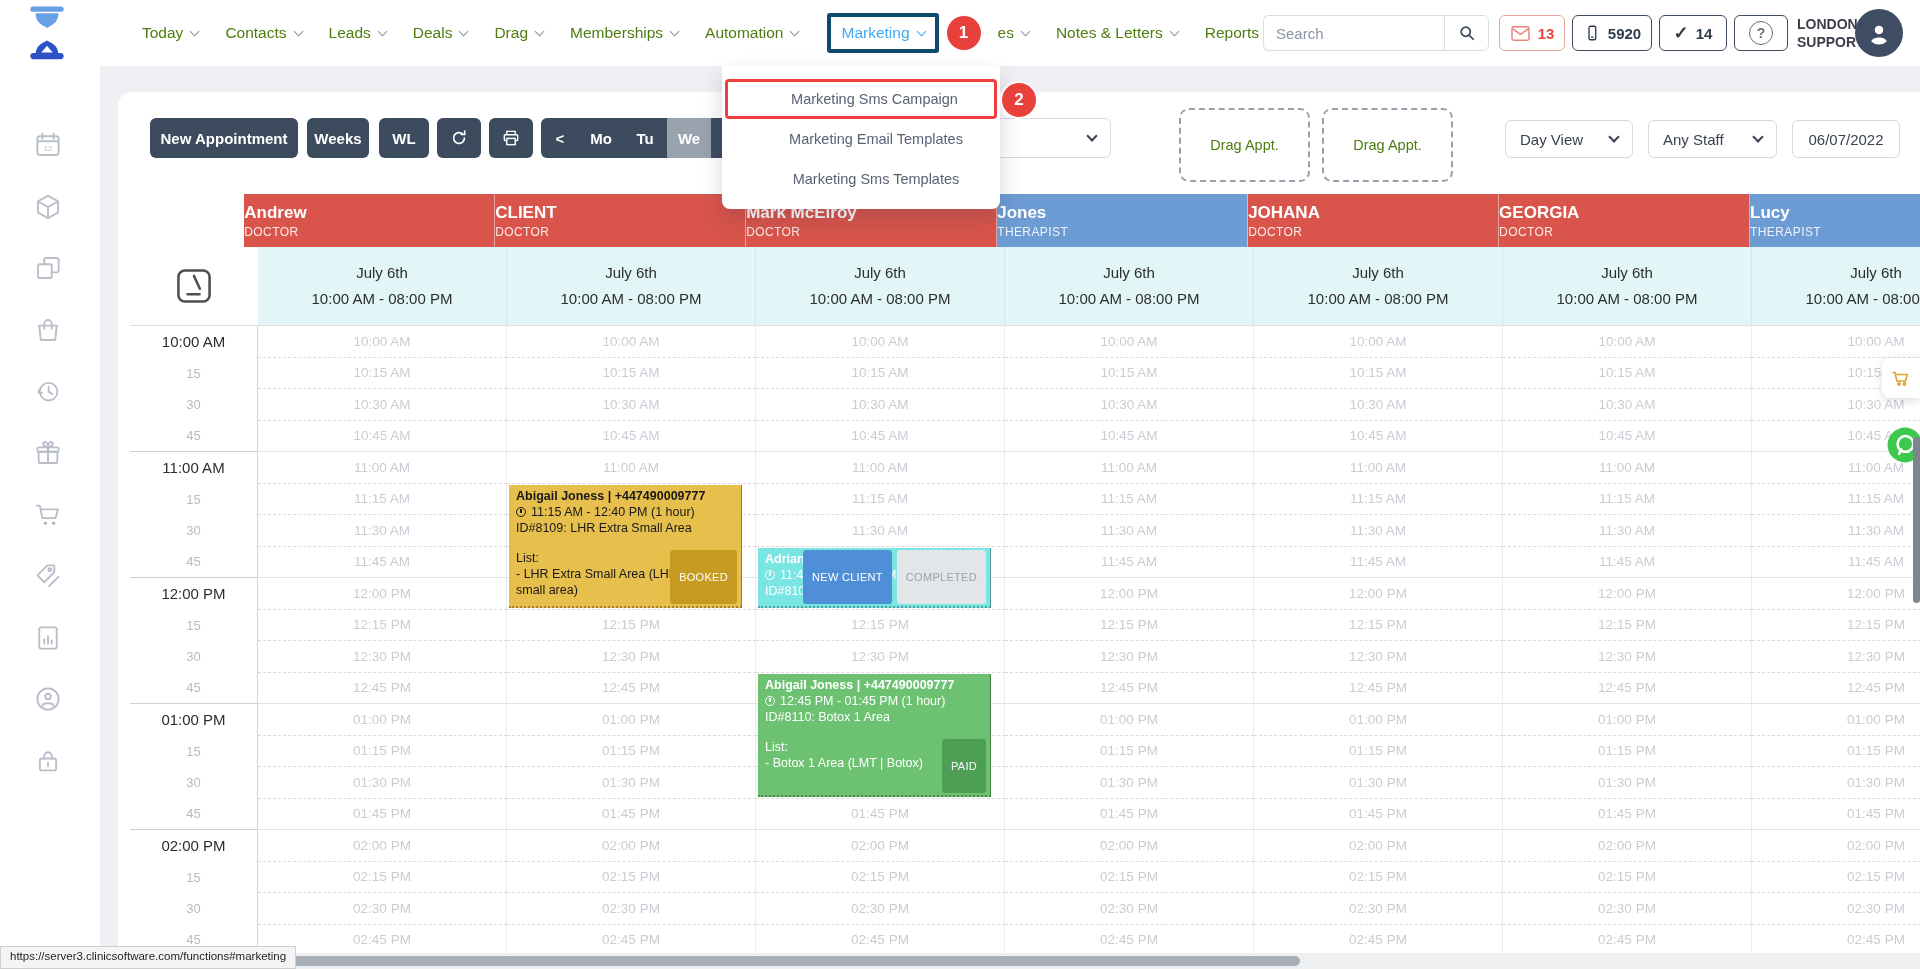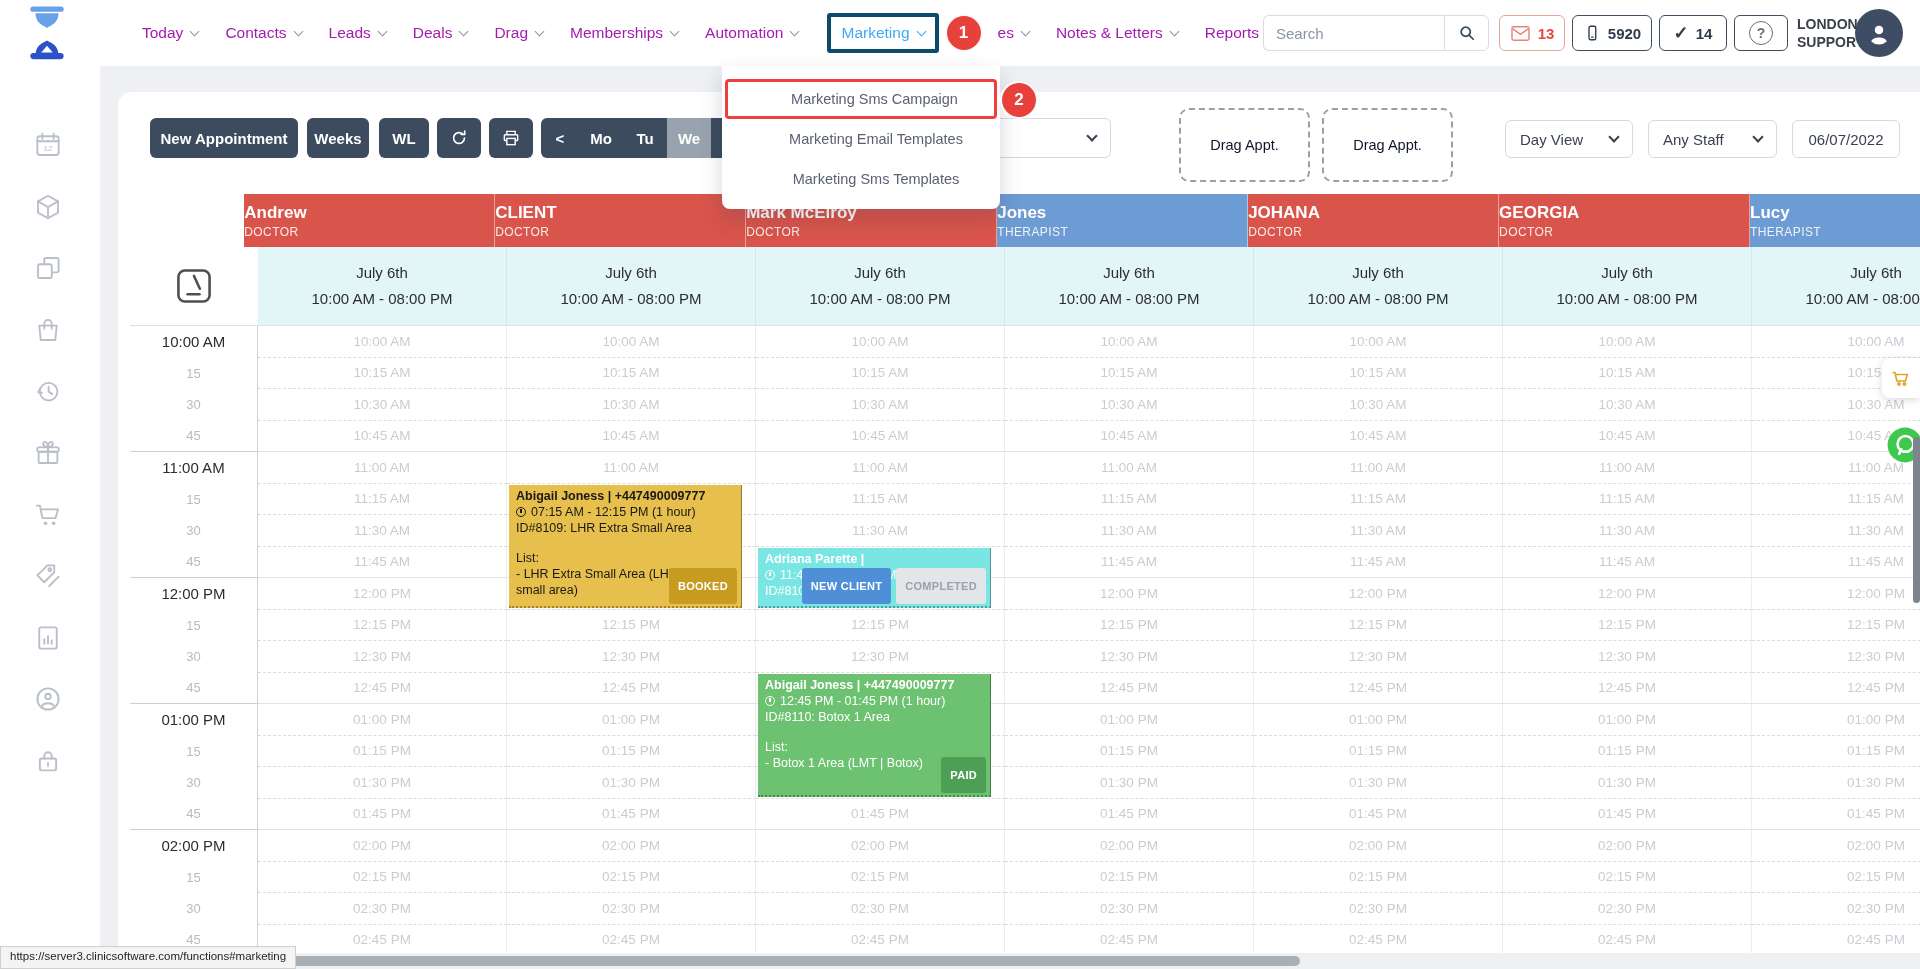--- a/index.html
+++ b/index.html
@@ -3,21 +3,21 @@
 <meta charset="utf-8">
 <style>
   html,body{margin:0;padding:0;width:1920px;height:969px;overflow:hidden;
     font-family:"Liberation Sans",sans-serif;background:#eef0f3;position:relative;}
   *{box-sizing:border-box;}
 
   
   .topbar{position:absolute;top:0;left:0;width:1920px;height:66px;background:#fff;z-index:50;}
   .logo{position:absolute;left:22px;top:5px;width:50px;height:56px;}
   .nav{position:absolute;left:142px;top:0;height:66px;display:flex;align-items:center;gap:27px;}
-  .nav-item{display:flex;align-items:center;gap:8px;color:#a21caf;font-size:15.5px;font-weight:500;cursor:pointer;white-space:nowrap;}
+  .nav-item{display:flex;align-items:center;gap:8px;color:#4d7c0f;font-size:15.5px;font-weight:500;cursor:pointer;white-space:nowrap;}
   .nav-item .chev{width:7px;height:7px;border-right:1.7px solid #8d94a6;border-bottom:1.7px solid #8d94a6;transform:rotate(45deg);margin-top:-4px;}
   .nav-item.active{color:#3fa9f5;border:4px solid #0c4a6e;padding:7px 10px;border-radius:3px;position:relative;margin:0 2px;}
   .nav-item.active .chev{border-color:#3fa9f5;}
   .nav-item.after-badge{margin-left:30px;}
   .step-badge{width:34px;height:34px;border-radius:50%;background:#e8413c;color:#fff;font-weight:700;font-size:17px;
     display:flex;align-items:center;justify-content:center;box-shadow:0 0 0 2px #fafafa;}
   .nav-badge{position:absolute;right:-46px;top:-1px;}
   .search-wrap{position:absolute;left:1263px;top:15px;height:36px;display:flex;}
   .search-input{width:181px;height:36px;border:1px solid #d9dce3;border-right:none;border-radius:6px 0 0 6px;
     padding:0 12px;font-size:15px;color:#555;outline:none;font-family:"Liberation Sans",sans-serif;}
@@ -48,21 +48,21 @@
   .btn-dark{position:absolute;top:26px;height:40px;background:#3c4b5e;color:#fff;border:none;border-radius:6px;
     font-size:15px;font-weight:600;display:flex;align-items:center;justify-content:center;cursor:pointer;font-family:"Liberation Sans",sans-serif;}
   .day-group{position:absolute;left:423px;top:26px;width:420px;height:40px;background:#3c4b5e;border-radius:6px;display:flex;overflow:hidden;}
   .day{width:44px;height:40px;color:#fff;font-size:15px;font-weight:600;display:flex;align-items:center;justify-content:center;cursor:pointer;}
   .day.arrow{width:38px;}
   .day.sel{background:#99a3ad;}
   .mini-select{position:absolute;background:#fff;border:1px solid #d5d9e0;border-radius:6px;display:flex;align-items:center;
     padding:0 14px;font-size:15px;color:#3a4150;cursor:pointer;justify-content:space-between;}
   .mini-select .chev{width:8px;height:8px;border-right:2px solid #3a4150;border-bottom:2px solid #3a4150;transform:rotate(45deg);margin-top:-4px;}
   .drag-box{position:absolute;top:16px;width:131px;height:74px;border:2px dashed #9aa0ab;border-radius:10px;
-    display:flex;align-items:center;justify-content:center;color:#0f172a;font-size:14.5px;cursor:grab;background:#fff;}
+    display:flex;align-items:center;justify-content:center;color:#4d7c0f;font-size:14.5px;cursor:grab;background:#fff;}
 
   
   .cal{position:absolute;left:12px;top:102px;width:1871px;}
   .head-row{display:flex;height:53px;}
   .head-spacer{width:128px;}
   .col-head{width:281px;display:flex;flex-direction:column;align-items:flex-start;justify-content:center;color:#fff;cursor:pointer;border-right:1px solid rgba(255,255,255,.45);}
   .col-head .c-name{font-size:17px;font-weight:700;}
   .col-head .c-role{font-size:12px;letter-spacing:.4px;color:rgba(255,255,255,.88);margin-top:2px;}
   .th-red{background:#d9544a;}
   .th-blue{background:#6d9bd3;}
@@ -84,21 +84,21 @@
   .appt{position:absolute;z-index:5;padding:3px 7px;font-size:12.5px;line-height:16px;overflow:hidden;cursor:pointer;
     border-bottom:2px dotted rgba(0,0,0,.3);border-right:1px solid rgba(0,0,0,.35);}
   .appt-yellow{background:#e7bf4c;color:#191919;}
   .appt-cyan{background:#79e6e4;color:#fff;}
   .appt-green{background:#6cc271;color:#fff;}
   .appt .a-title{font-weight:700;}
   .appt .a-gap{height:14px;}
   .clk{display:inline-block;width:10px;height:10px;border:1.5px solid currentColor;border-radius:50%;margin-right:5px;position:relative;top:1px;}
   .clk:after{content:'';position:absolute;left:3px;top:1px;width:1.5px;height:4px;background:currentColor;}
   .appt-badges{position:absolute;right:4px;bottom:2px;display:flex;gap:5px;z-index:6;}
-  .badge{font-size:11px;font-weight:700;padding:10px 9px;border-radius:3px;letter-spacing:.3px;white-space:nowrap;}
+  .badge{font-size:11px;font-weight:400;padding:19px 9px;border-radius:3px;letter-spacing:.3px;white-space:nowrap;}
   .badge-booked{background:#c79a20;color:#fff;}
   .badge-new-client{background:#4e8fd8;color:#fff;}
   .badge-completed{background:#e3e6e9;color:#9aa1ab;}
   .badge-paid{background:#4e9e56;color:#fff;}
 
   
   .menu{position:absolute;left:722px;top:66px;width:278px;background:#fff;z-index:80;border-radius:0 0 8px 8px;
     box-shadow:0 10px 22px rgba(50,55,80,.2);padding:13px 0 10px;}
   .menu-item{height:40px;display:flex;align-items:center;padding-left:30px;font-size:14.5px;color:#5b6175;cursor:pointer;white-space:nowrap;justify-content:center;}
   .menu-item.hl{border:3px solid #ee3f3c;border-radius:4px;margin:0 3px;position:relative;padding-left:27px;}
@@ -634,21 +634,21 @@
             <div class="slot-cell q4">02:45 PM</div>
             <div class="slot-cell q4">02:45 PM</div>
             <div class="slot-cell q4">02:45 PM</div>
             <div class="slot-cell q4">02:45 PM</div>
             <div class="slot-cell q4">02:45 PM</div>
             <div class="slot-cell q4">02:45 PM</div>
             <div class="slot-cell q4">02:45 PM</div>
           </div>
           <div class="appt appt-yellow" style="left: 379px; width: 233px; top: 158.5px; height: 123px;">
             <div class="a-title">Abigail Joness | +447490009777</div>
-            <div><span class="clk"></span><span>07:15 AM - 12:15 PM (1 hour)</span></div>
+            <div><span class="clk"></span><span>11:15 AM - 12:40 PM (1 hour)</span></div>
             <div>ID#8109: LHR Extra Small Area</div>
             <div class="a-gap"></div>
             <div>List:</div>
             <div>- LHR Extra Small Area (LHR | Extra small area)</div>
             <div class="appt-badges">
               <span class="badge badge-booked">BOOKED</span>
             </div>
           </div>
           <div class="appt appt-cyan" style="left: 628px; width: 233px; top: 221.5px; height: 60px;">
             <div class="a-title">Adriana Parette |</div>

